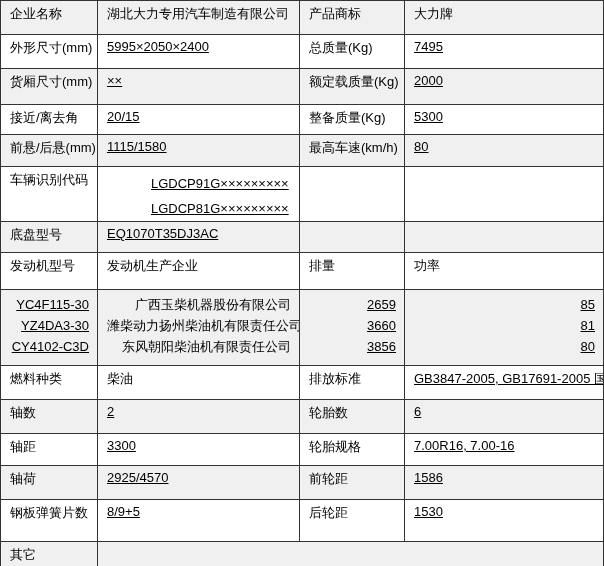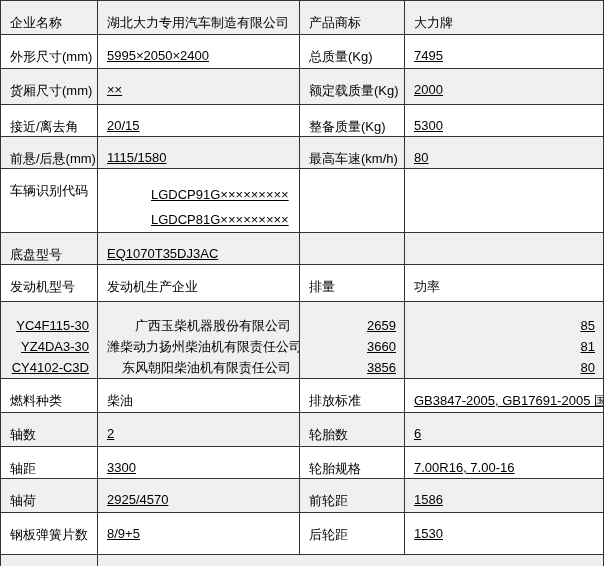--- a/index.html
+++ b/index.html
@@ -11,21 +11,21 @@
     box-sizing: border-box;
   }
   table.spec {
     border-collapse: collapse;
     table-layout: fixed;
     width: 603px;
   }
   table.spec td {
     border: 1px solid #333333;
     vertical-align: top;
-    padding: 13px 8px 0 9px;
+    padding: 4px 8px 0 9px;
     font-family: "Liberation Sans", sans-serif;
     font-size: 13px;
     color: #000000;
     overflow: hidden;
     white-space: nowrap;
     box-sizing: border-box;
   }
   
   table.spec tbody tr:nth-child(odd) td { background: #f0f0f0; }
   .mono {

